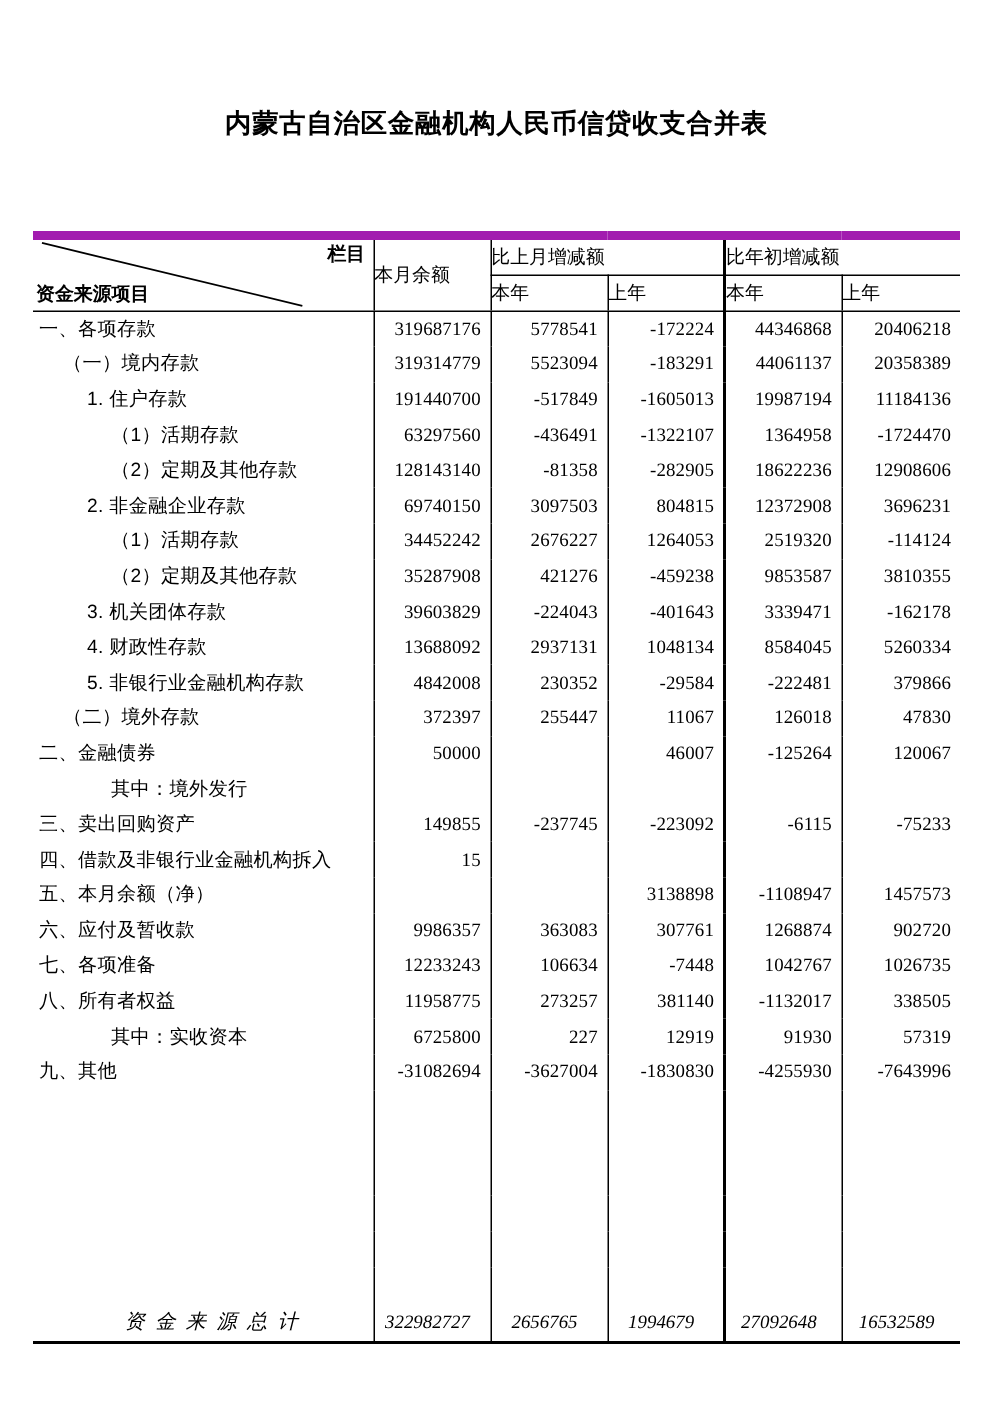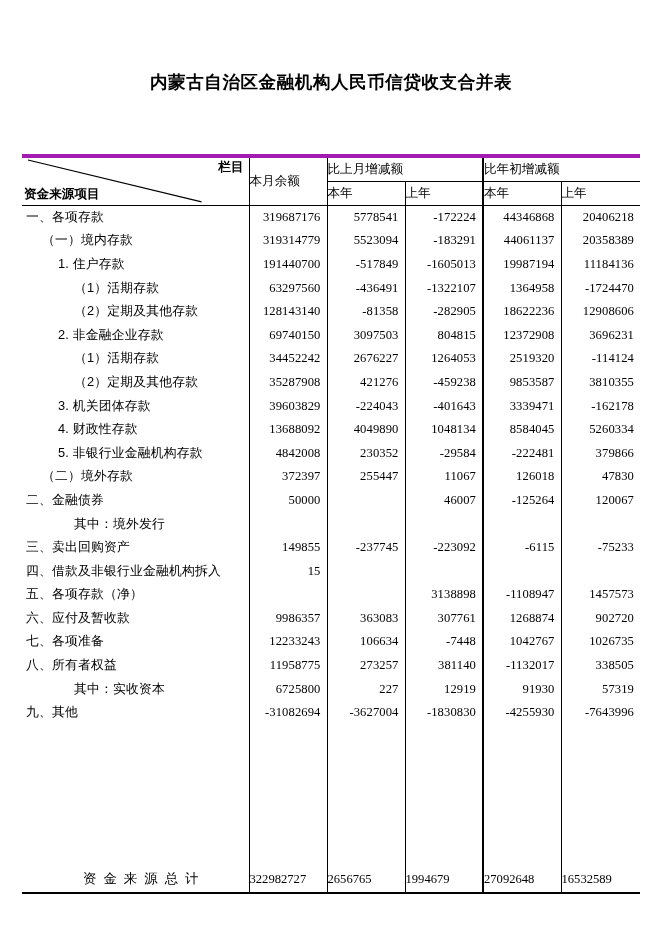--- a/index.html
+++ b/index.html
@@ -90,21 +90,21 @@
 
   
   col.c-label { width: 227px; }
   col.c-bal   { width: 78px; }
   col.c-mc    { width: 78px; }
   col.c-mp    { width: 78px; }
   col.c-yc    { width: 78px; }
   col.c-yp    { width: 79px; }
 
   
-  .bt-thick { border-top: 4px solid #a21caf; }
+  .bt-thick { border-top: 6px solid #a21caf; }
   .bb-thick { border-bottom: 2px solid #000; }
   .bb-thin  { border-bottom: 1px solid #000; }
   .bl-thin  { border-left: 1px solid #000; }
   .bl-thick { border-left: 2px solid #000; }
 
   
   .hdr-corner {
     position: relative;
     height: 46px;
     padding: 0 !important;
@@ -164,32 +164,32 @@
   
   .ind0 { padding-left: 4px !important; }
   .ind1 { padding-left: 20px !important; }
   .ind2 { padding-left: 36px !important; }
   .ind3 { padding-left: 52px !important; }
   .ind-sub { padding-left: 52px !important; }
 
   tr.spacer-row { height: 23.6px; }
 
   
-  tr.total-row { height: 27px; }
+  tr.total-row { height: 27px; font-style: italic; }
   td.total-label {
     font-family: "Liberation Sans", "DejaVu Sans", sans-serif;
     font-size: 13.4px;
     font-weight: bold;
     text-align: center;
     letter-spacing: 7px;
     padding-left: 18px !important;
     white-space: nowrap;
   }
   td.total-num {
-    text-align: left;
+    text-align: center;
     padding-right: 6px !important;
     font-family: "Liberation Serif", "DejaVu Serif", serif;
     font-size: 12.6px;
     white-space: nowrap;
   }
 
   
   .footnote {
     position: absolute;
     left: 22px;
@@ -309,21 +309,21 @@
             <td class="cell-label ind2">3. 机关团体存款</td>
             <td class="cell-num bl-thin">39603829</td>
             <td class="cell-num bl-thin">-224043</td>
             <td class="cell-num bl-thin">-401643</td>
             <td class="cell-num bl-thick">3339471</td>
             <td class="cell-num bl-thin">-162178</td>
           </tr>
           <tr class="data-row">
             <td class="cell-label ind2">4. 财政性存款</td>
             <td class="cell-num bl-thin">13688092</td>
-            <td class="cell-num bl-thin">4049890</td>
+            <td class="cell-num bl-thin">2937131</td>
             <td class="cell-num bl-thin">1048134</td>
             <td class="cell-num bl-thick">8584045</td>
             <td class="cell-num bl-thin">5260334</td>
           </tr>
           <tr class="data-row">
             <td class="cell-label ind2">5. 非银行业金融机构存款</td>
             <td class="cell-num bl-thin">4842008</td>
             <td class="cell-num bl-thin">230352</td>
             <td class="cell-num bl-thin">-29584</td>
             <td class="cell-num bl-thick">-222481</td>
@@ -363,21 +363,21 @@
           </tr>
           <tr class="data-row">
             <td class="cell-label ind0">四、借款及非银行业金融机构拆入</td>
             <td class="cell-num bl-thin">15</td>
             <td class="cell-num bl-thin"></td>
             <td class="cell-num bl-thin"></td>
             <td class="cell-num bl-thick"></td>
             <td class="cell-num bl-thin"></td>
           </tr>
           <tr class="data-row">
-            <td class="cell-label ind0">五、各项存款（净）</td>
+            <td class="cell-label ind0">五、本月余额（净）</td>
             <td class="cell-num bl-thin"></td>
             <td class="cell-num bl-thin"></td>
             <td class="cell-num bl-thin">3138898</td>
             <td class="cell-num bl-thick">-1108947</td>
             <td class="cell-num bl-thin">1457573</td>
           </tr>
           <tr class="data-row">
             <td class="cell-label ind0">六、应付及暂收款</td>
             <td class="cell-num bl-thin">9986357</td>
             <td class="cell-num bl-thin">363083</td>

